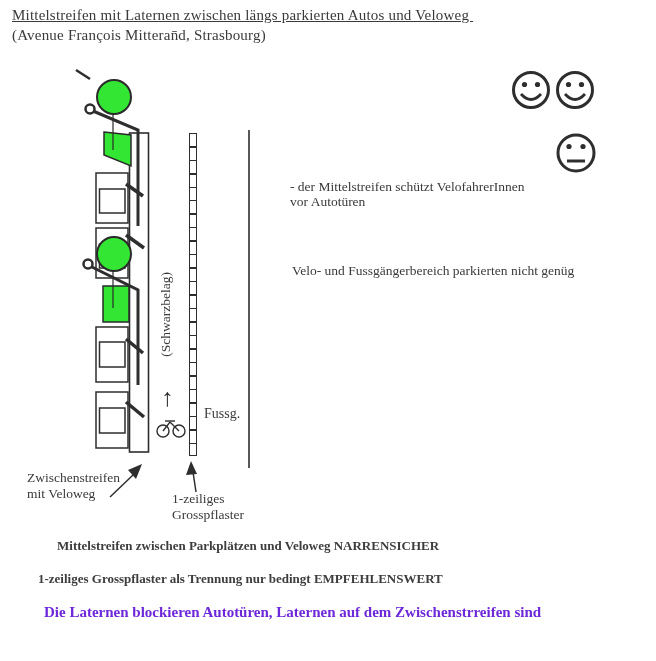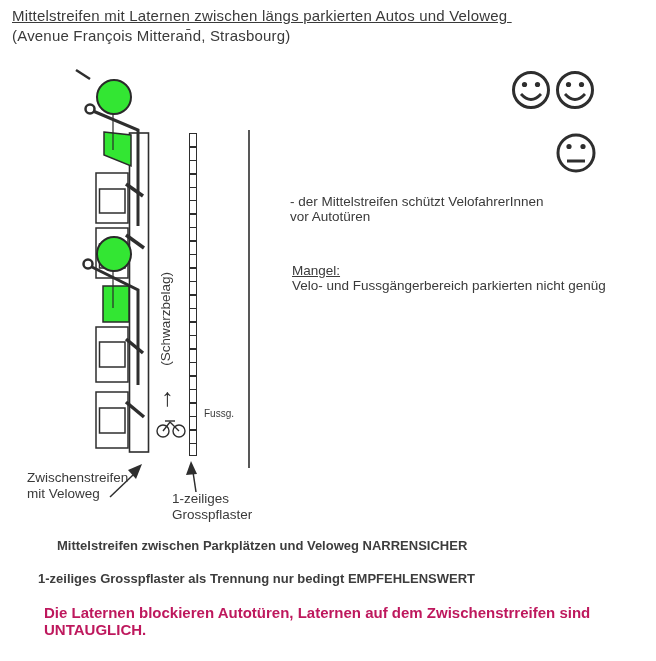--- a/index.html
+++ b/index.html
@@ -1,27 +1,27 @@
 <!DOCTYPE html>
 <html><head>
 <meta charset="utf-8">
 <style>
   html,body { margin:0; padding:0; }
   body {
     width:656px; height:661px; position:relative; overflow:hidden;
     background:#ffffff; color:#3a3a3a;
     font-family:"Liberation Sans", sans-serif;
   }
-  .abs { position:absolute; white-space:nowrap; }
+  .abs { position:absolute; white-space:nowrap;font-family:Liberation Serif, serif; }
   .title { font-size:15px; line-height:19.5px; letter-spacing:0.2px; }
   .u { text-decoration:underline; }
   .t13 { font-size:13.5px; line-height:15px; }
   .vert { writing-mode:vertical-rl; transform:rotate(180deg); }
   .bold { font-weight:bold; font-size:13px; line-height:17px; color:#3d3d3d; }
-  .boldblack { font-weight:bold; font-size:15px; line-height:17px; color:#be185d; }
+  .boldblack { font-weight:bold; font-size:15px; line-height:17px; color:#6d28d9; }
   .arrowchar { font-size:25px; color:#2e2e2e; line-height:25px; }
   svg { position:absolute; left:0; top:0; }
   .ladder {
     position:absolute; left:189px; top:133px; width:6px; height:321px;
     border:1.5px solid #2e2e2e;
     background:repeating-linear-gradient(to bottom, #ffffff 0 12px, #2e2e2e 12px 13.5px);
   }
 </style>
 </head>
 <body>
@@ -117,42 +117,40 @@
 
 <div class="abs title" style="left:12px; top:6px;">
   <div class="u">Mittelstreifen mit Laternen zwischen längs parkierten Autos und Veloweg&nbsp;</div>
   <div>(Avenue François Mitteran̄d, Strasbourg)</div>
 </div>
 
 <div class="abs t13 vert" style="left:158px; top:272px;">(Schwarzbelag)</div>
 
 <div class="abs arrowchar" style="left:161px; top:385px;">↑</div>
 
-<div class="abs t13" style="left:204px; top:406px; font-size:10px;">Fussg.</div>
+<div class="abs t13" style="left:204px; top:406px; font-size:14px;">Fussg.</div>
 
 <div class="abs t13" style="left:27px; top:470px; line-height:15.5px;">
   <div>Zwischenstreifen</div>
   <div>mit Veloweg</div>
 </div>
 
 <div class="abs t13" style="left:172px; top:491px; line-height:15.5px;">
   <div>1-zeiliges</div>
   <div>Grosspflaster</div>
 </div>
 
-<div class="abs t13" style="left:290px; top:179px;margin-top:15px;">
+<div class="abs t13" style="left:290px; top:179px;">
   <div>- der Mittelstreifen schützt VelofahrerInnen</div>
   <div>vor Autotüren</div>
 </div>
 
 <div class="abs t13" style="left:292px; top:263px;">
-  <div class="u">Mangel:</div>
   <div>Velo- und Fussgängerbereich parkierten nicht genüg</div>
 </div>
 
 <div class="abs bold" style="left:57px; top:537px;">Mittelstreifen zwischen Parkplätzen und Veloweg NARRENSICHER</div>
 
 <div class="abs bold" style="left:38px; top:570px;">1-zeiliges Grosspflaster als Trennung nur bedingt EMPFEHLENSWERT</div>
 
 <div class="abs boldblack" style="left:44px; top:604px;">
   <div>Die Laternen blockieren Autotüren, Laternen auf dem Zwischenstrreifen sind</div>
-  <div>UNTAUGLICH.</div>
 </div>
 
 </body></html>

